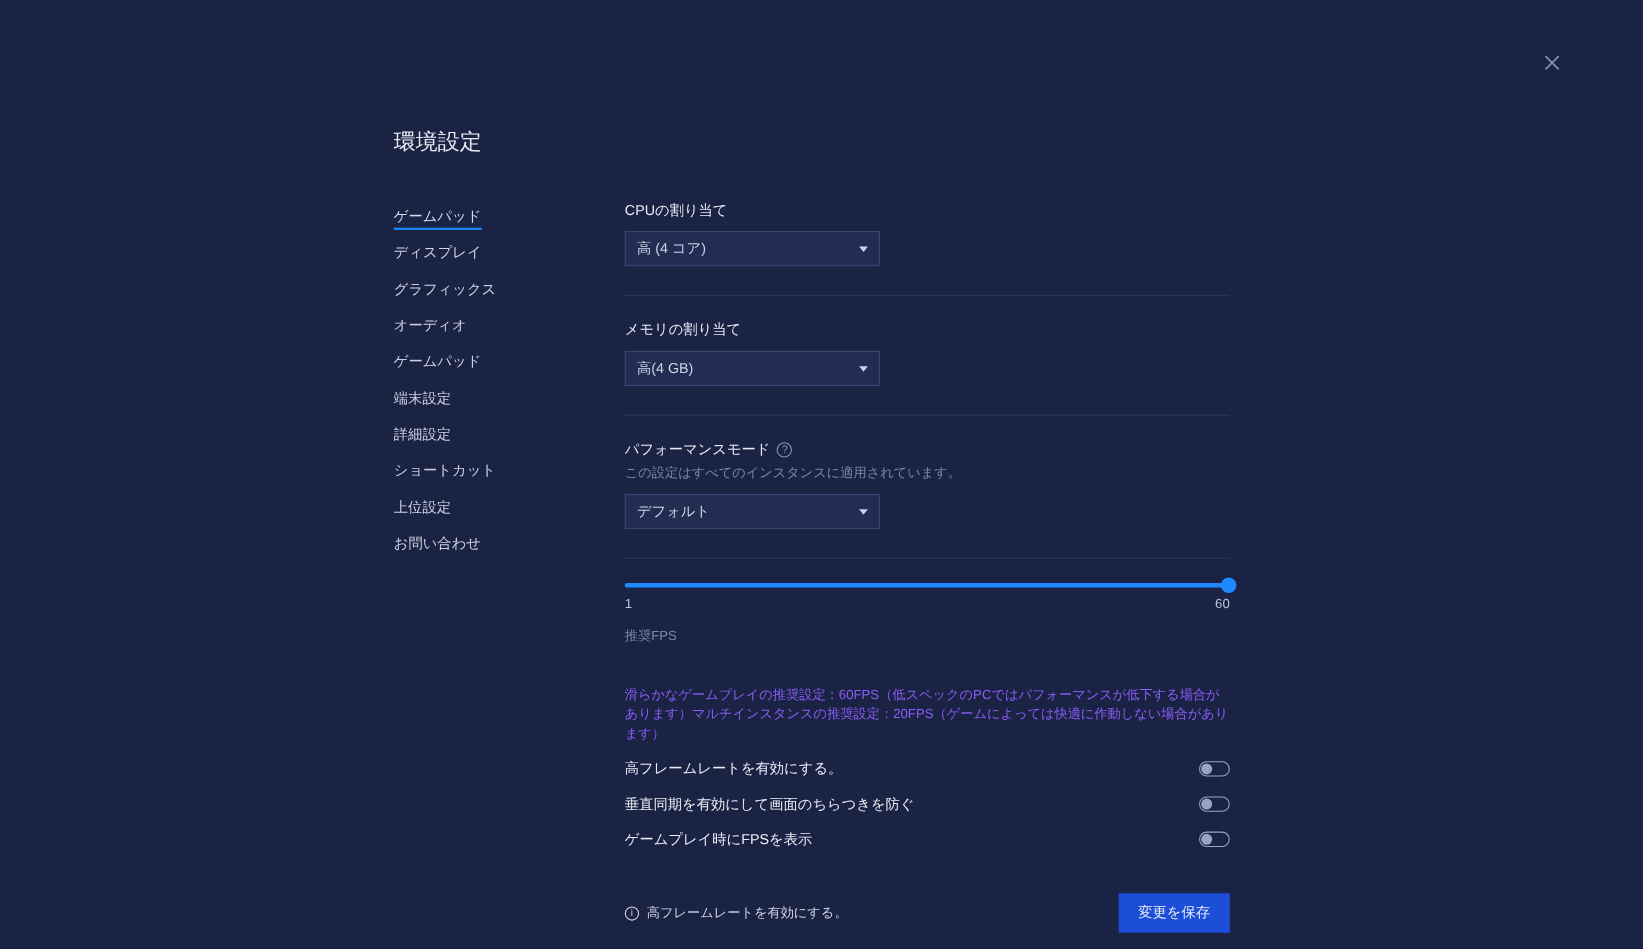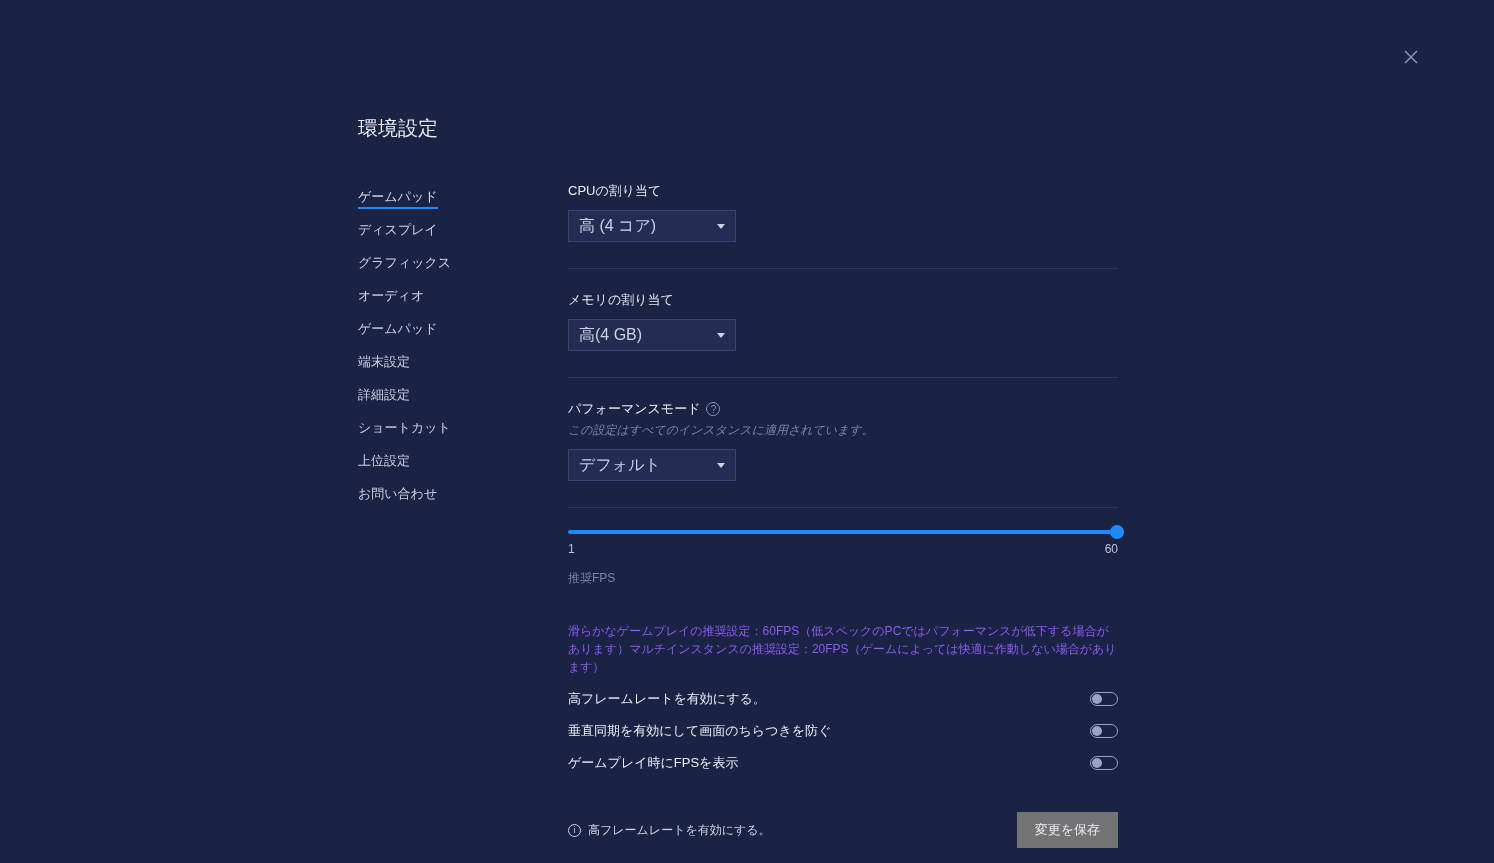--- a/index.html
+++ b/index.html
@@ -74,35 +74,34 @@
     margin-bottom: 10px;
     display: flex;
     align-items: center;
     gap: 6px;
   }
   .section-sub {
     color: #7d86a8;
     font-size: 12px;
     margin-top: -6px;
     margin-bottom: 10px;
-    font-style: italic;
   }
 
   .dropdown {
-    width: 168px;
+    width: 232px;
     height: 32px;
     border: 1px solid #3a4573;
     background: #232c53;
     color: #cdd3e3;
     display: flex;
     align-items: center;
     justify-content: space-between;
     padding: 0 10px;
     cursor: pointer;
-    font-size: 16px;
+    font-size: 13px;
   }
   .dropdown .chev {
     width: 0; height: 0;
     border-left: 4px solid transparent;
     border-right: 4px solid transparent;
     border-top: 5px solid #cdd3e3;
   }
 
   .divider {
     border: none;
@@ -191,21 +190,21 @@
   }
   .info-icon {
     width: 13px; height: 13px;
     border: 1px solid #cdd3e3;
     border-radius: 50%;
     display: inline-flex;
     align-items: center; justify-content: center;
     font-size: 9px;
   }
   .save-btn {
-    background: #737373;
+    background: #1d4ed8;
     color: #e9ecf5;
     border: none;
     padding: 9px 18px;
     font-size: 13px;
     cursor: pointer;
     margin-left: 25px;
   }
 </style>
 </head>
 <body>

